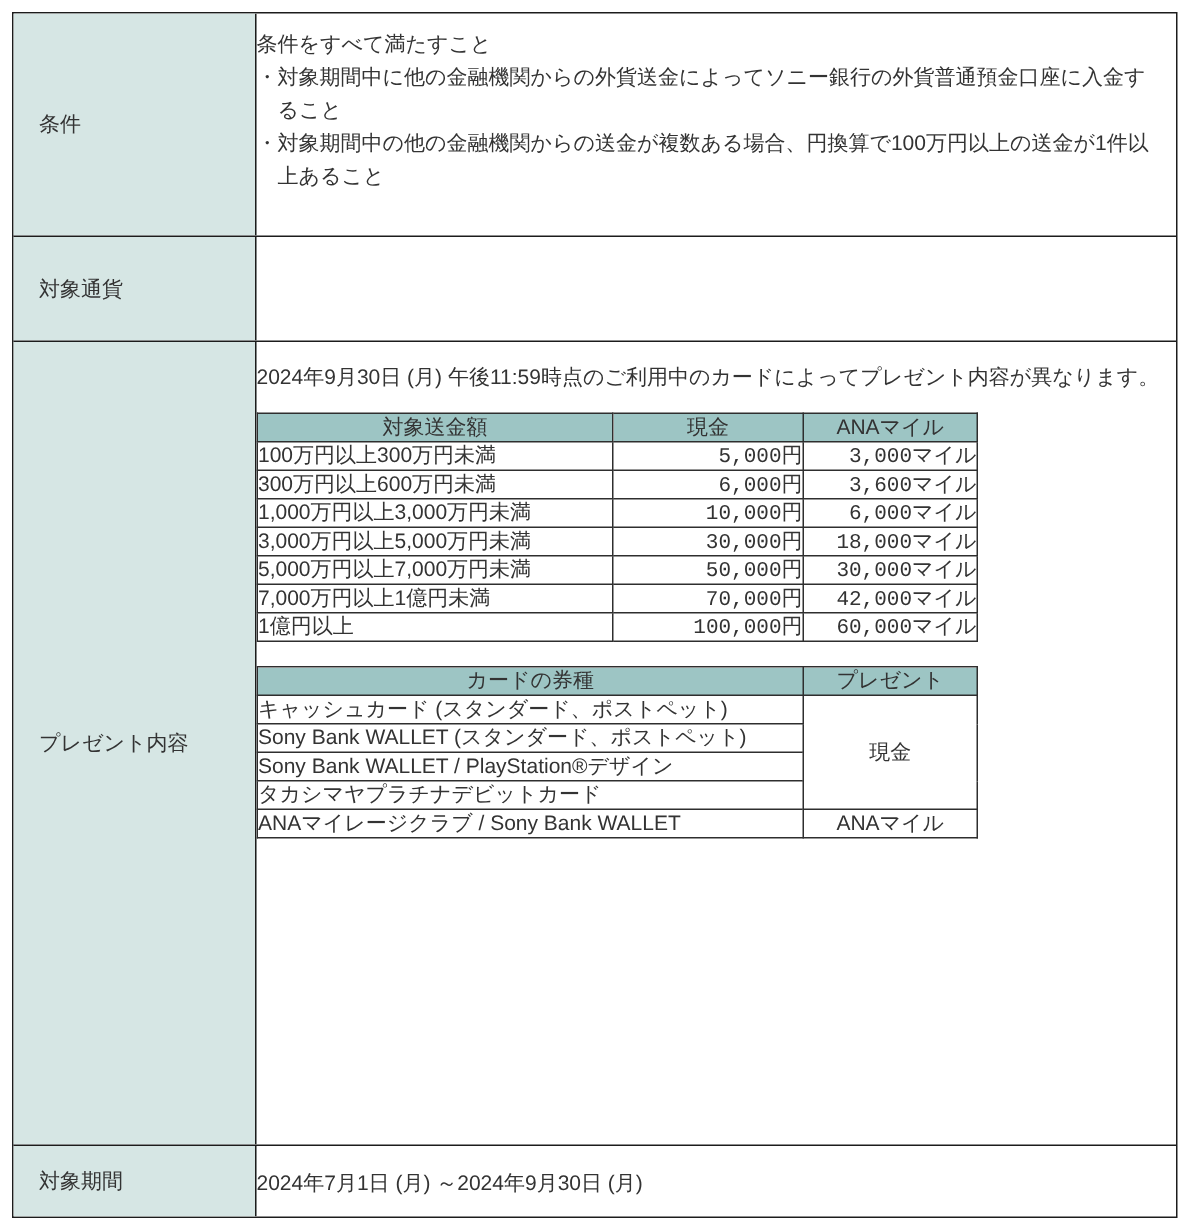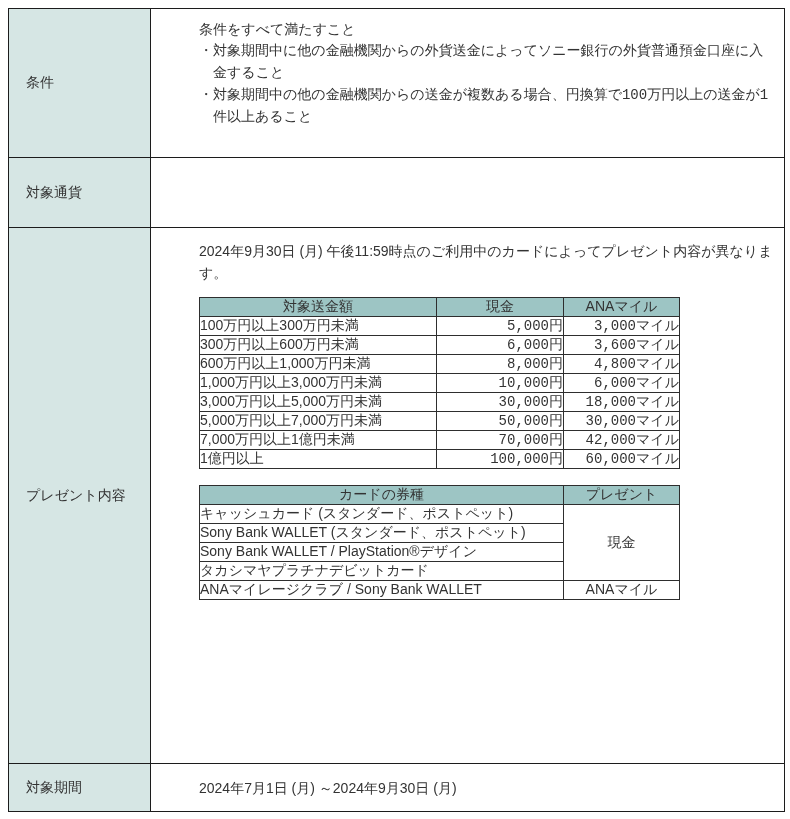--- a/index.html
+++ b/index.html
@@ -21,32 +21,32 @@
     box-sizing:border-box;border:1.5px solid var(--border);
     display:flex;flex-direction:column;background:var(--bg);
   }
   .row{display:flex;box-sizing:border-box;overflow:hidden;}
   .row + .row{border-top:1.5px solid var(--border);}
   .row-conditions{height:148px;flex:none;}
   .row-currencies{height:70px;flex:none;}
   .row-present{flex:1;min-height:0;}
   .row-period{height:48px;flex:none;}
   .label-cell{
-    width:142px;flex:none;box-sizing:border-box;background:var(--label-bg);
+    width:162px;flex:none;box-sizing:border-box;background:var(--label-bg);
     border-right:1.5px solid var(--border);
     display:flex;align-items:center;padding-left:17px;overflow:hidden;
   }
   .content-cell{
     flex:1;min-width:0;box-sizing:border-box;
-    padding-right:8px;overflow:hidden;margin-left:48px;
+    padding-right:8px;overflow:hidden;
   }
   
   .cond-content{padding-top:9px;line-height:22px;}
   .cond-list{list-style:none;margin:0;padding:0;}
-  .cond-list li{padding-left:1em;text-indent:-1em;line-height:22px;font-family:Liberation Mono, monospace;}
+  .cond-list li{padding-left:1em;text-indent:-1em;line-height:22px;}
   
   .vcenter{display:flex;align-items:center;}
   .vcenter .inner-text{line-height:24px;padding-right:10px;}
   
   .present-content{padding-top:12px;}
   .present-intro{line-height:22px;margin:0 0 13px 0;}
   table.inner{border-collapse:collapse;table-layout:fixed;background:#fff;}
   table.inner th,table.inner td{
     border:1px solid var(--inner-border);
     font-weight:normal;font-size:14px;color:var(--text);
@@ -108,25 +108,20 @@
               <td class="c-left">100万円以上300万円未満</td>
               <td class="c-num">5,000円</td>
               <td class="c-num">3,000マイル</td>
             </tr>
             <tr>
               <td class="c-left">300万円以上600万円未満</td>
               <td class="c-num">6,000円</td>
               <td class="c-num">3,600マイル</td>
             </tr>
             <tr>
-              <td class="c-left">600万円以上1,000万円未満</td>
-              <td class="c-num">8,000円</td>
-              <td class="c-num">4,800マイル</td>
-            </tr>
-            <tr>
               <td class="c-left">1,000万円以上3,000万円未満</td>
               <td class="c-num">10,000円</td>
               <td class="c-num">6,000マイル</td>
             </tr>
             <tr>
               <td class="c-left">3,000万円以上5,000万円未満</td>
               <td class="c-num">30,000円</td>
               <td class="c-num">18,000マイル</td>
             </tr>
             <tr>

